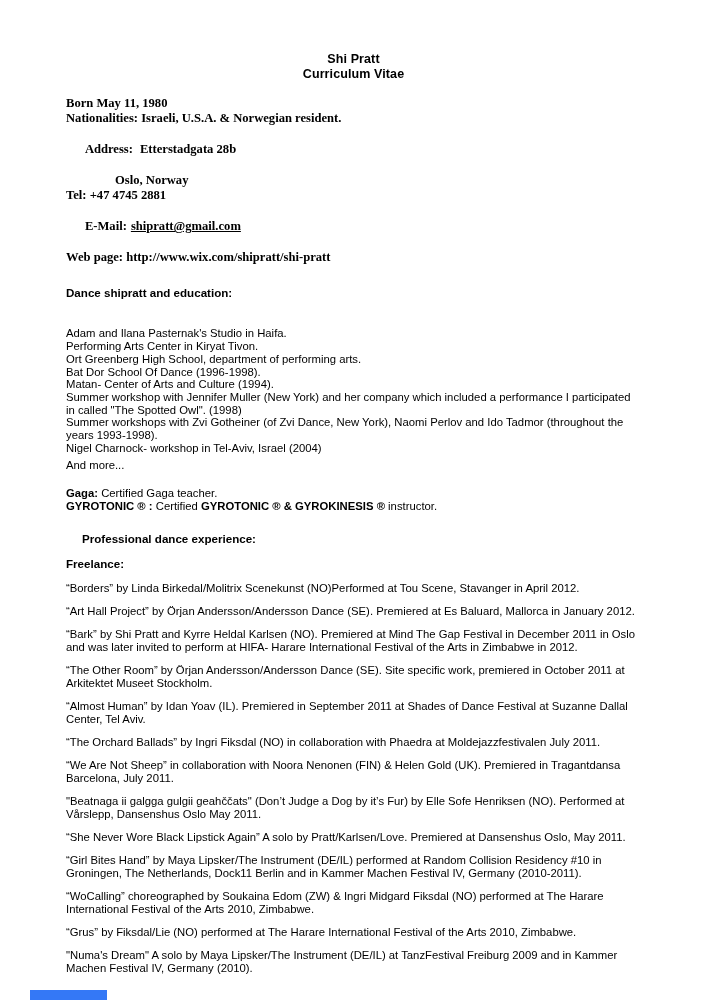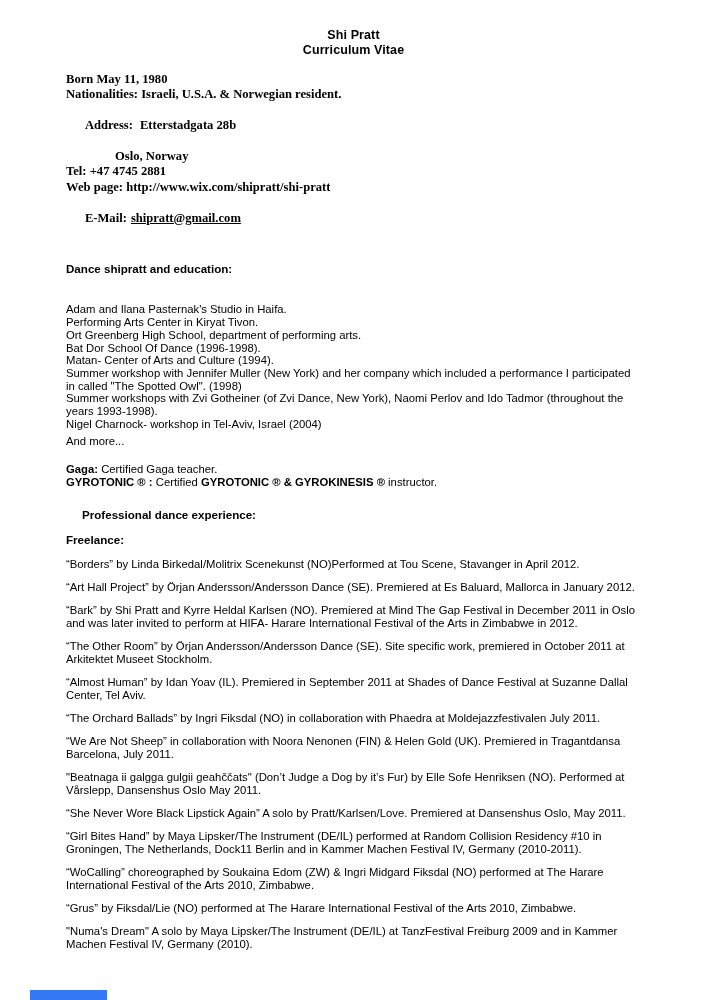--- a/index.html
+++ b/index.html
@@ -7,21 +7,21 @@
     width: 707px; height: 1000px;
     background: #ffffff;
     position: relative;
     overflow: hidden;
     color: #000;
   }
   .page { position: absolute; inset: 0; }
 
   
   .title-block {
-    margin-top: 28px;
+    margin-top: 52px;
     text-align: center;
     font: bold 12.5px/15px "Liberation Sans", sans-serif;
     letter-spacing: 0.1px;
   }
 
   
   .contact {
     margin: 14px 67px 0 66px;
     font: 12.6px/15.4px "Liberation Serif", serif;
   }
@@ -78,24 +78,24 @@
   </div>
 
   <div class="contact">
     <div class="row">Born May 11, 1980</div>
     <div class="row">Nationalities: Israeli, U.S.A. &amp; Norwegian resident.</div>
     <div class="row">
       <span>Address:</span><span class="addr-val">Etterstadgata 28b</span>
     </div>
     <div class="row addr2">Oslo, Norway</div>
     <div class="row">Tel: +47 4745 2881</div>
-    <div class="row">Web page: http://www.wix.com/shipratt/shi-pratt</div>
     <div class="row">
       <span>E-Mail:</span><a class="email-link">shipratt@gmail.com</a>
     </div>
+    <div class="row">Web page: http://www.wix.com/shipratt/shi-pratt</div>
   </div>
 
   <h2 class="sec-heading h-education">Dance shipratt and education:</h2>
 
   <div class="edu-list">
     <div>Adam and Ilana Pasternak's Studio in Haifa.</div>
     <div>Performing Arts Center in Kiryat Tivon.</div>
     <div>Ort Greenberg High School, department of performing arts.</div>
     <div>Bat Dor School Of Dance (1996-1998).</div>
     <div>Matan- Center of Arts and Culture (1994).</div>

